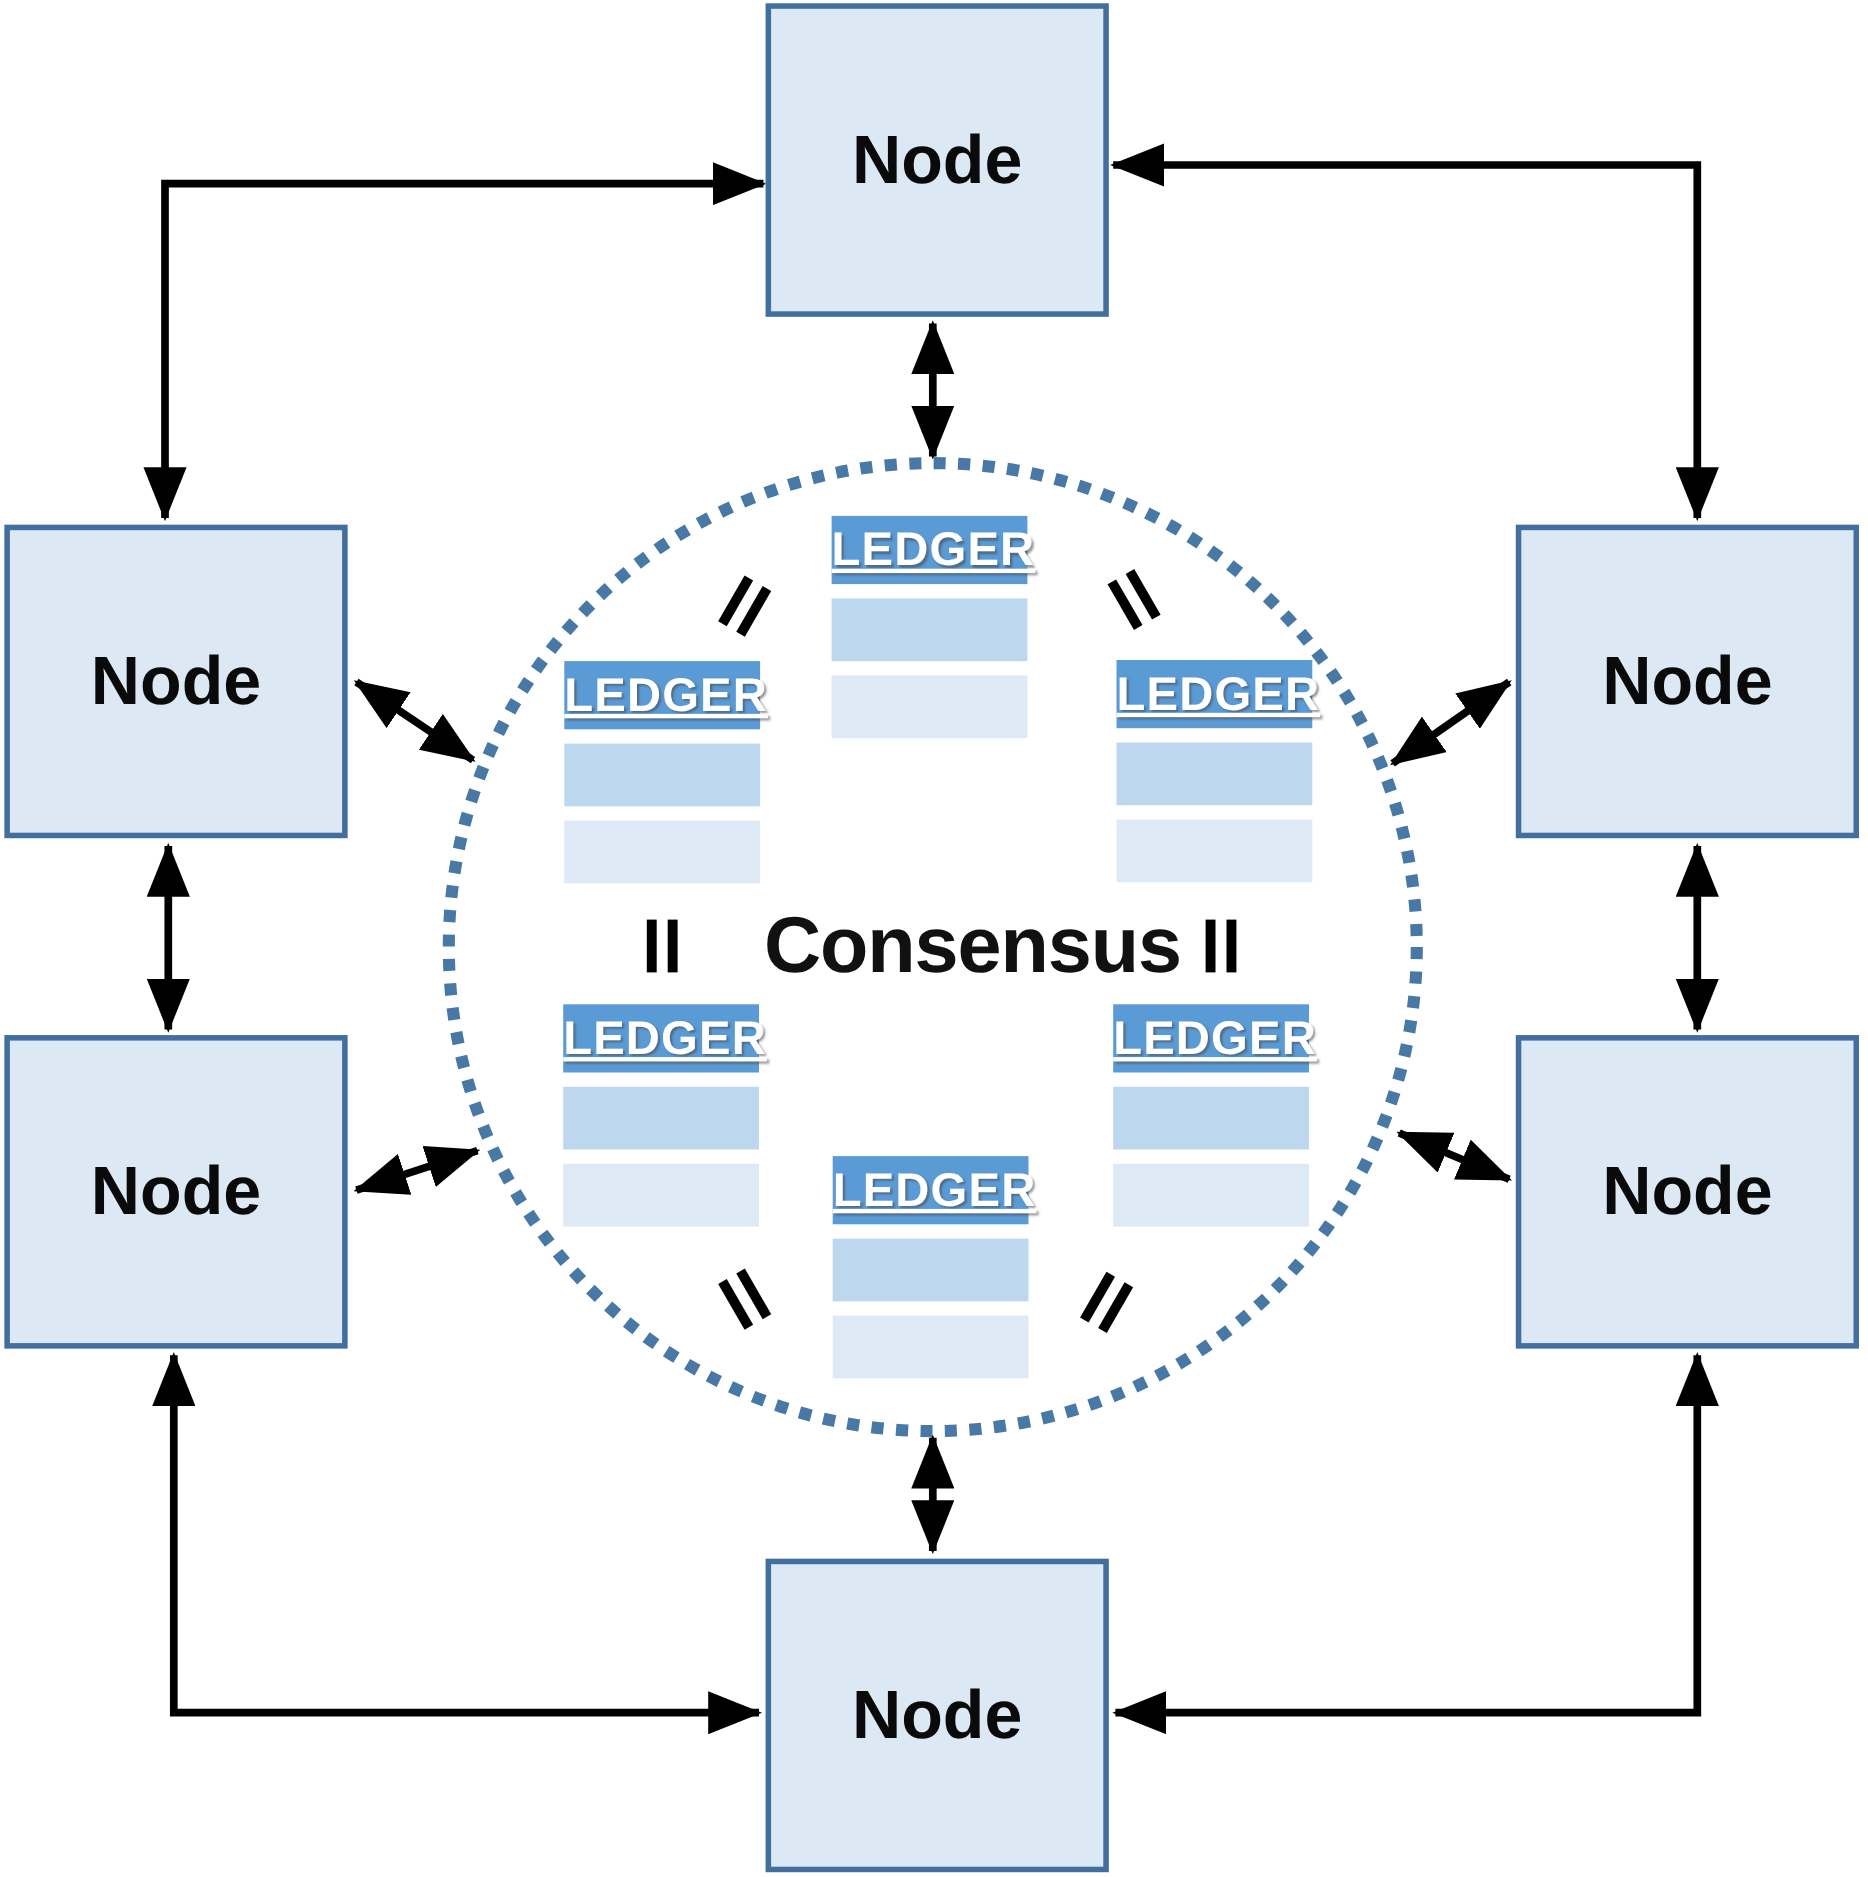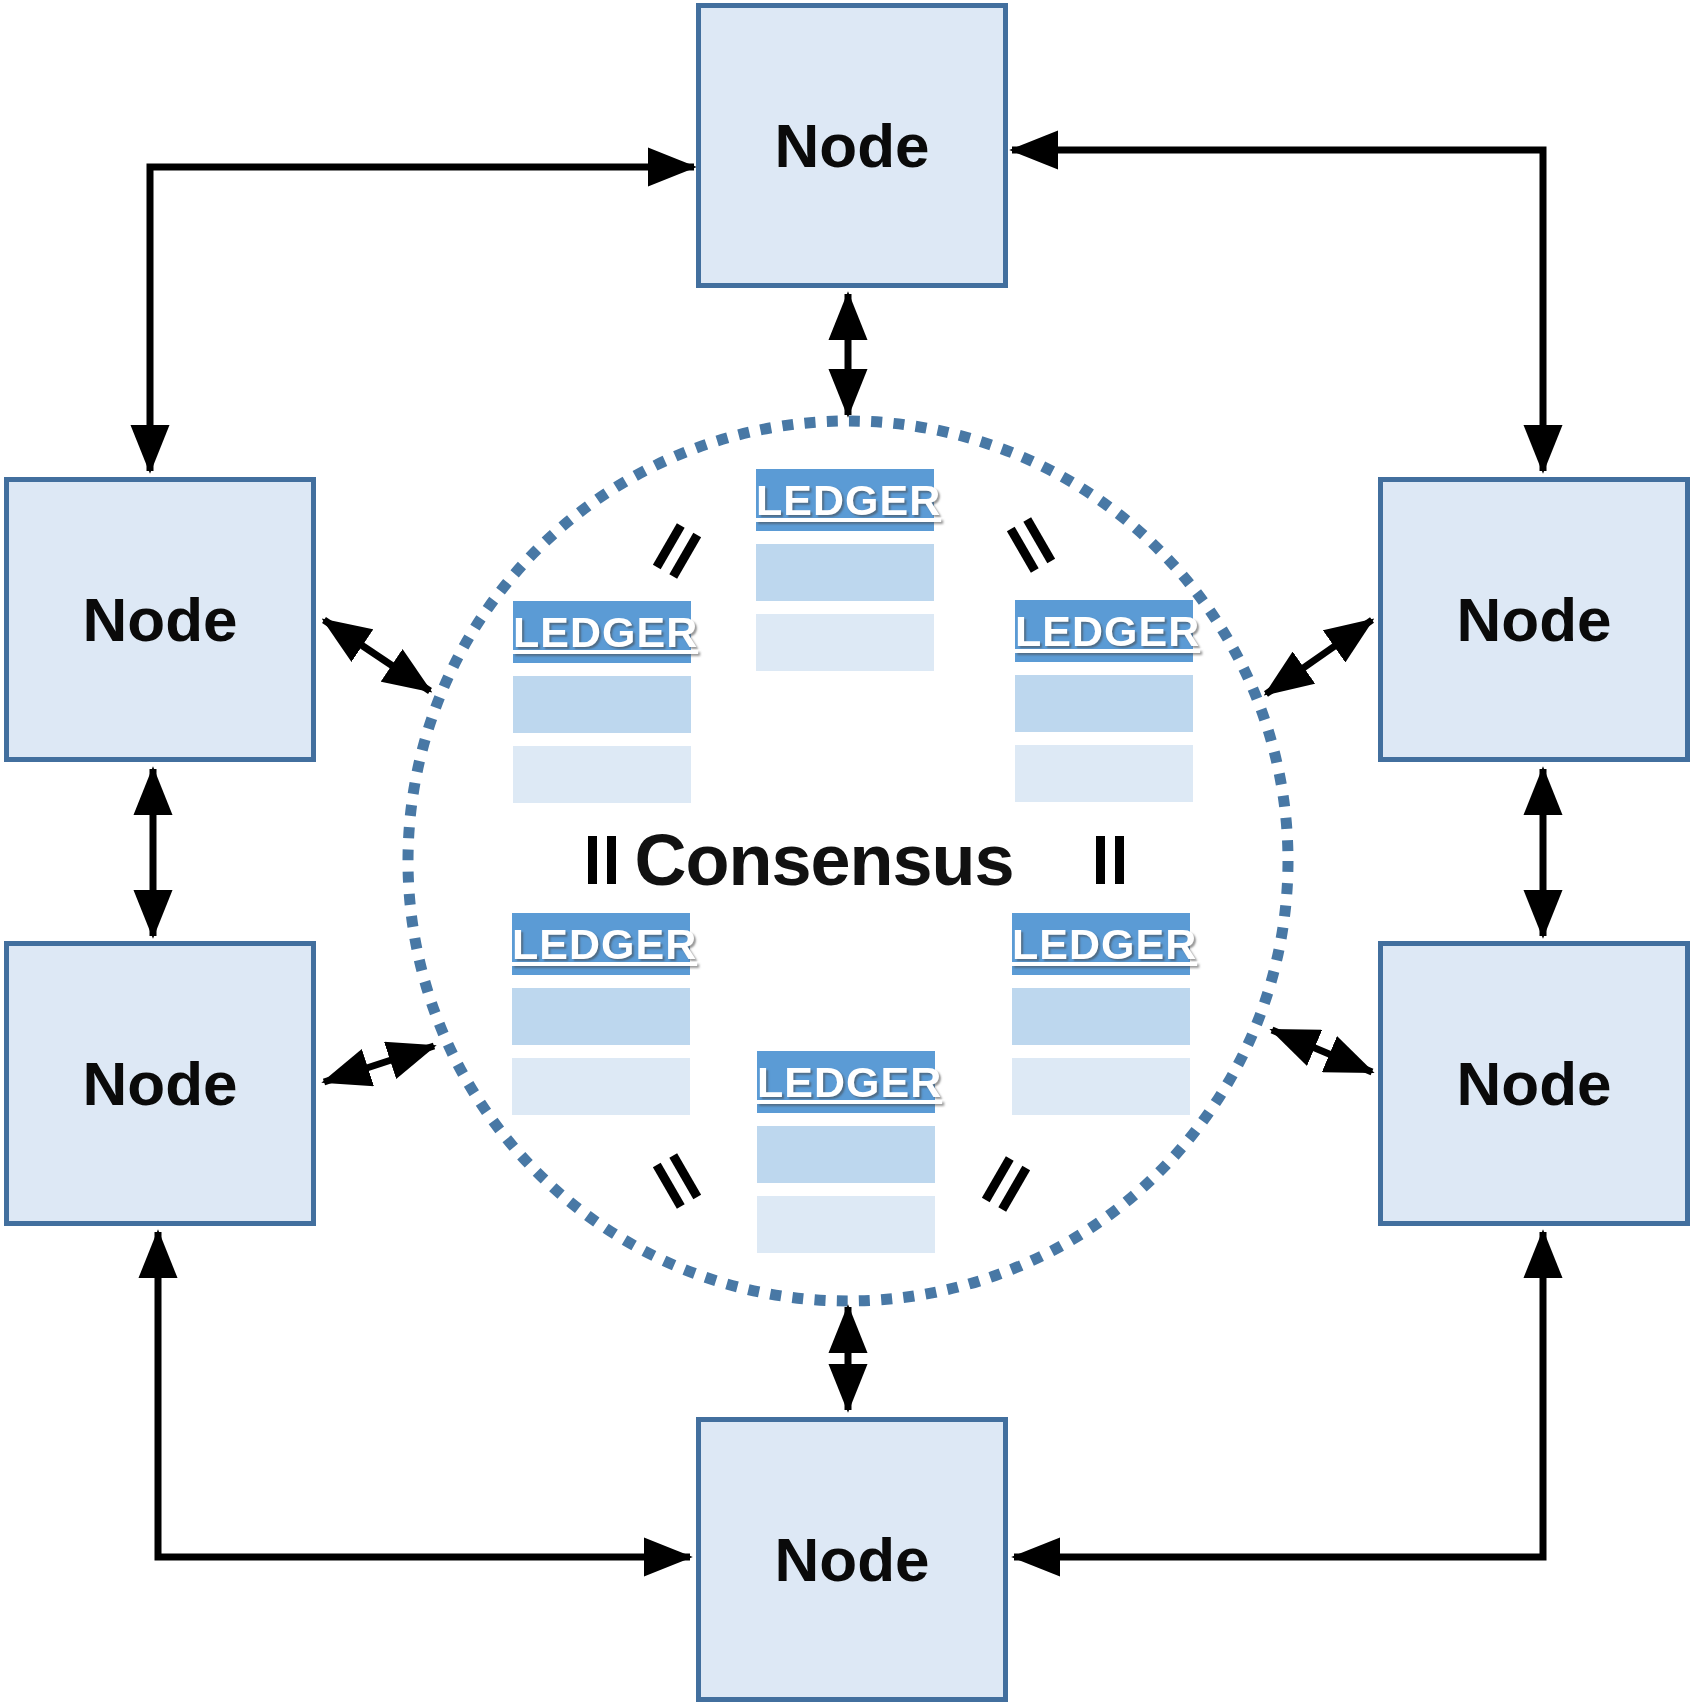--- a/index.html
+++ b/index.html
@@ -58,21 +58,21 @@
   .ledger .row.r1{background:var(--ledger-row-light);}
   .ledger .row.r2{background:var(--ledger-row-lighter);}
   .ledger-top-center{left:756px;top:469px;}
   .ledger-upper-left{left:513px;top:601px;}
   .ledger-upper-right{left:1015px;top:600px;}
   .ledger-lower-left{left:512px;top:913px;}
   .ledger-lower-right{left:1012px;top:913px;}
   .ledger-bottom-center{left:757px;top:1051px;}
   
   .consensus{
-    position:absolute;left:824px;top:860px;
+    position:absolute;left:884px;top:860px;
     transform:translate(-50%,-50%);
     font-size:72px;font-weight:700;letter-spacing:-1px;
     color:var(--consensus-text);
     white-space:nowrap;
   }
   
   .eq{
     position:absolute;width:48px;height:28px;
   }
   .eq .bar{

